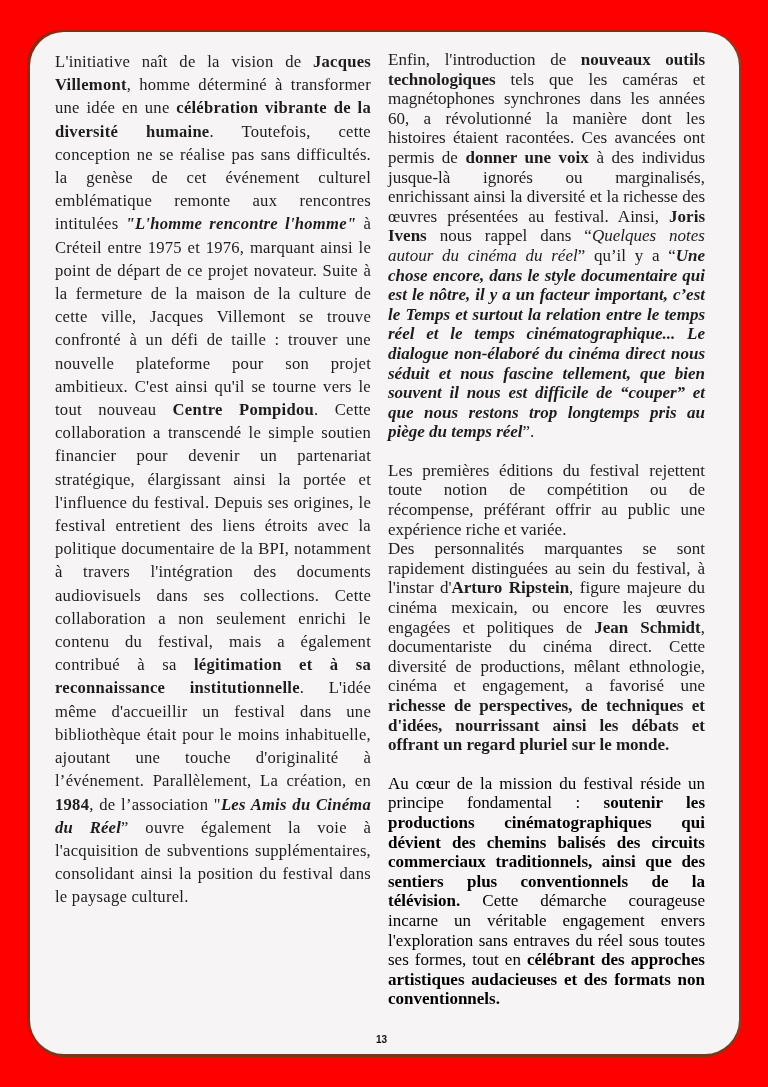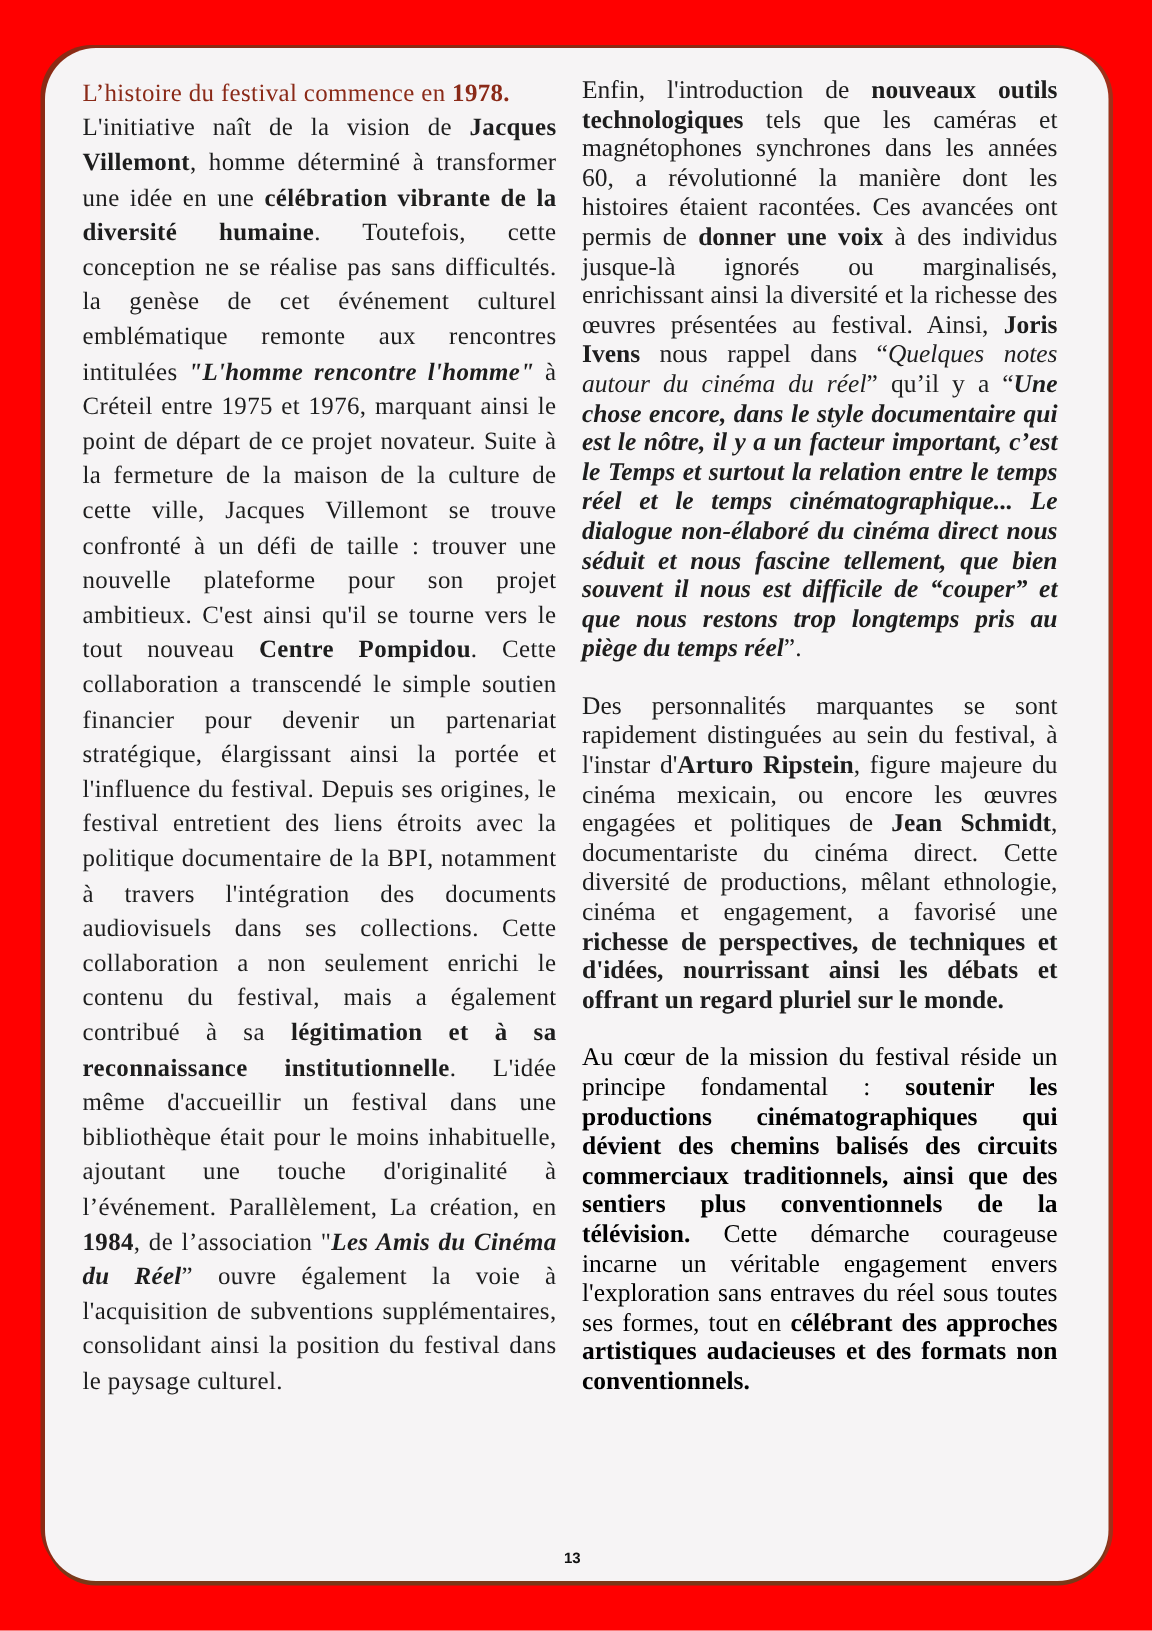--- a/index.html
+++ b/index.html
@@ -43,25 +43,25 @@
       color: #111;
       text-align: right;
     }
   </style>
 </head>
 <body>
 
 <div class="panel"></div>
 
 <div class="col col-left">
-  <p class="accent"><span>L’histoire du festival commence en </span><b>1978.</b></p>
   <p><span>L'initiative naît de la vision de </span><b>Jacques Villemont</b><span>, homme déterminé à transformer une idée en une </span><b>célébration vibrante de la diversité humaine</b><span>. Toutefois, cette conception ne se réalise pas sans difficultés. la genèse de cet événement culturel emblématique remonte aux rencontres intitulées </span><b><i>"L'homme rencontre l'homme"</i></b><span> à Créteil entre 1975 et 1976, marquant ainsi le point de départ de ce projet novateur. Suite à la fermeture de la maison de la culture de cette ville, Jacques Villemont se trouve confronté à un défi de taille : trouver une nouvelle plateforme pour son projet ambitieux. C'est ainsi qu'il se tourne vers le tout nouveau </span><b>Centre Pompidou</b><span>. Cette collaboration a transcendé le simple soutien financier pour devenir un partenariat stratégique, élargissant ainsi la portée et l'influence du festival. Depuis ses origines, le festival entretient des liens étroits avec la politique documentaire de la BPI, notamment à travers l'intégration des documents audiovisuels dans ses collections. Cette collaboration a non seulement enrichi le contenu du festival, mais a également contribué à sa </span><b>légitimation et à sa reconnaissance institutionnelle</b><span>. L'idée même d'accueillir un festival dans une bibliothèque était pour le moins inhabituelle, ajoutant une touche d'originalité à l’événement. Parallèlement, La création, en </span><b>1984</b><span>, de l’association "</span><b><i>Les Amis du Cinéma du Réel</i></b><span>” ouvre également la voie à l'acquisition de subventions supplémentaires, consolidant ainsi la position du festival dans le paysage culturel.</span></p>
 </div>
 
 <div class="col col-right">
   <p><span>Enfin, l'introduction de </span><b>nouveaux outils technologiques</b><span> tels que les caméras et magnétophones synchrones dans les années 60, a révolutionné la manière dont les histoires étaient racontées. Ces avancées ont permis de </span><b>donner une voix</b><span> à des individus jusque-là ignorés ou marginalisés, enrichissant ainsi la diversité et la richesse des œuvres présentées au festival. Ainsi, </span><b>Joris Ivens</b><span> nous rappel dans “</span><i>Quelques notes autour du cinéma du réel</i><span>” qu’il y a “</span><b><i>Une chose encore, dans le style documentaire qui est le nôtre, il y a un facteur important, c’est le Temps et surtout la relation entre le temps réel et le temps cinématographique... Le dialogue non-élaboré du cinéma direct nous séduit et nous fascine tellement, que bien souvent il nous est difficile de “couper” et que nous restons trop longtemps pris au piège du temps réel</i></b><span>”.</span></p>
   <div class="gap"></div>
+  <p>Les premières éditions du festival rejettent toute notion de compétition ou de récompense, préférant offrir au public une expérience riche et variée.</p>
   <p><span>Des personnalités marquantes se sont rapidement distinguées au sein du festival, à l'instar d'</span><b>Arturo Ripstein</b><span>, figure majeure du cinéma mexicain, ou encore les œuvres engagées et politiques de </span><b>Jean Schmidt</b><span>, documentariste du cinéma direct. Cette diversité de productions, mêlant ethnologie, cinéma et engagement, a favorisé une </span><b>richesse de perspectives, de techniques et d'idées, nourrissant ainsi les débats et offrant un regard pluriel sur le monde.</b></p>
   <div class="gap"></div>
   <p class="accent-red"><span>Au cœur de la mission du festival réside un principe fondamental : </span><b>soutenir les productions cinématographiques qui dévient des chemins balisés des circuits commerciaux traditionnels, ainsi que des sentiers plus conventionnels de la télévision.</b><span> Cette démarche courageuse incarne un véritable engagement envers l'exploration sans entraves du réel sous toutes ses formes, tout en </span><b>célébrant des approches artistiques audacieuses et des formats non conventionnels.</b></p>
 </div>
 
 <div class="page-num">13</div>
 
 </body></html>

